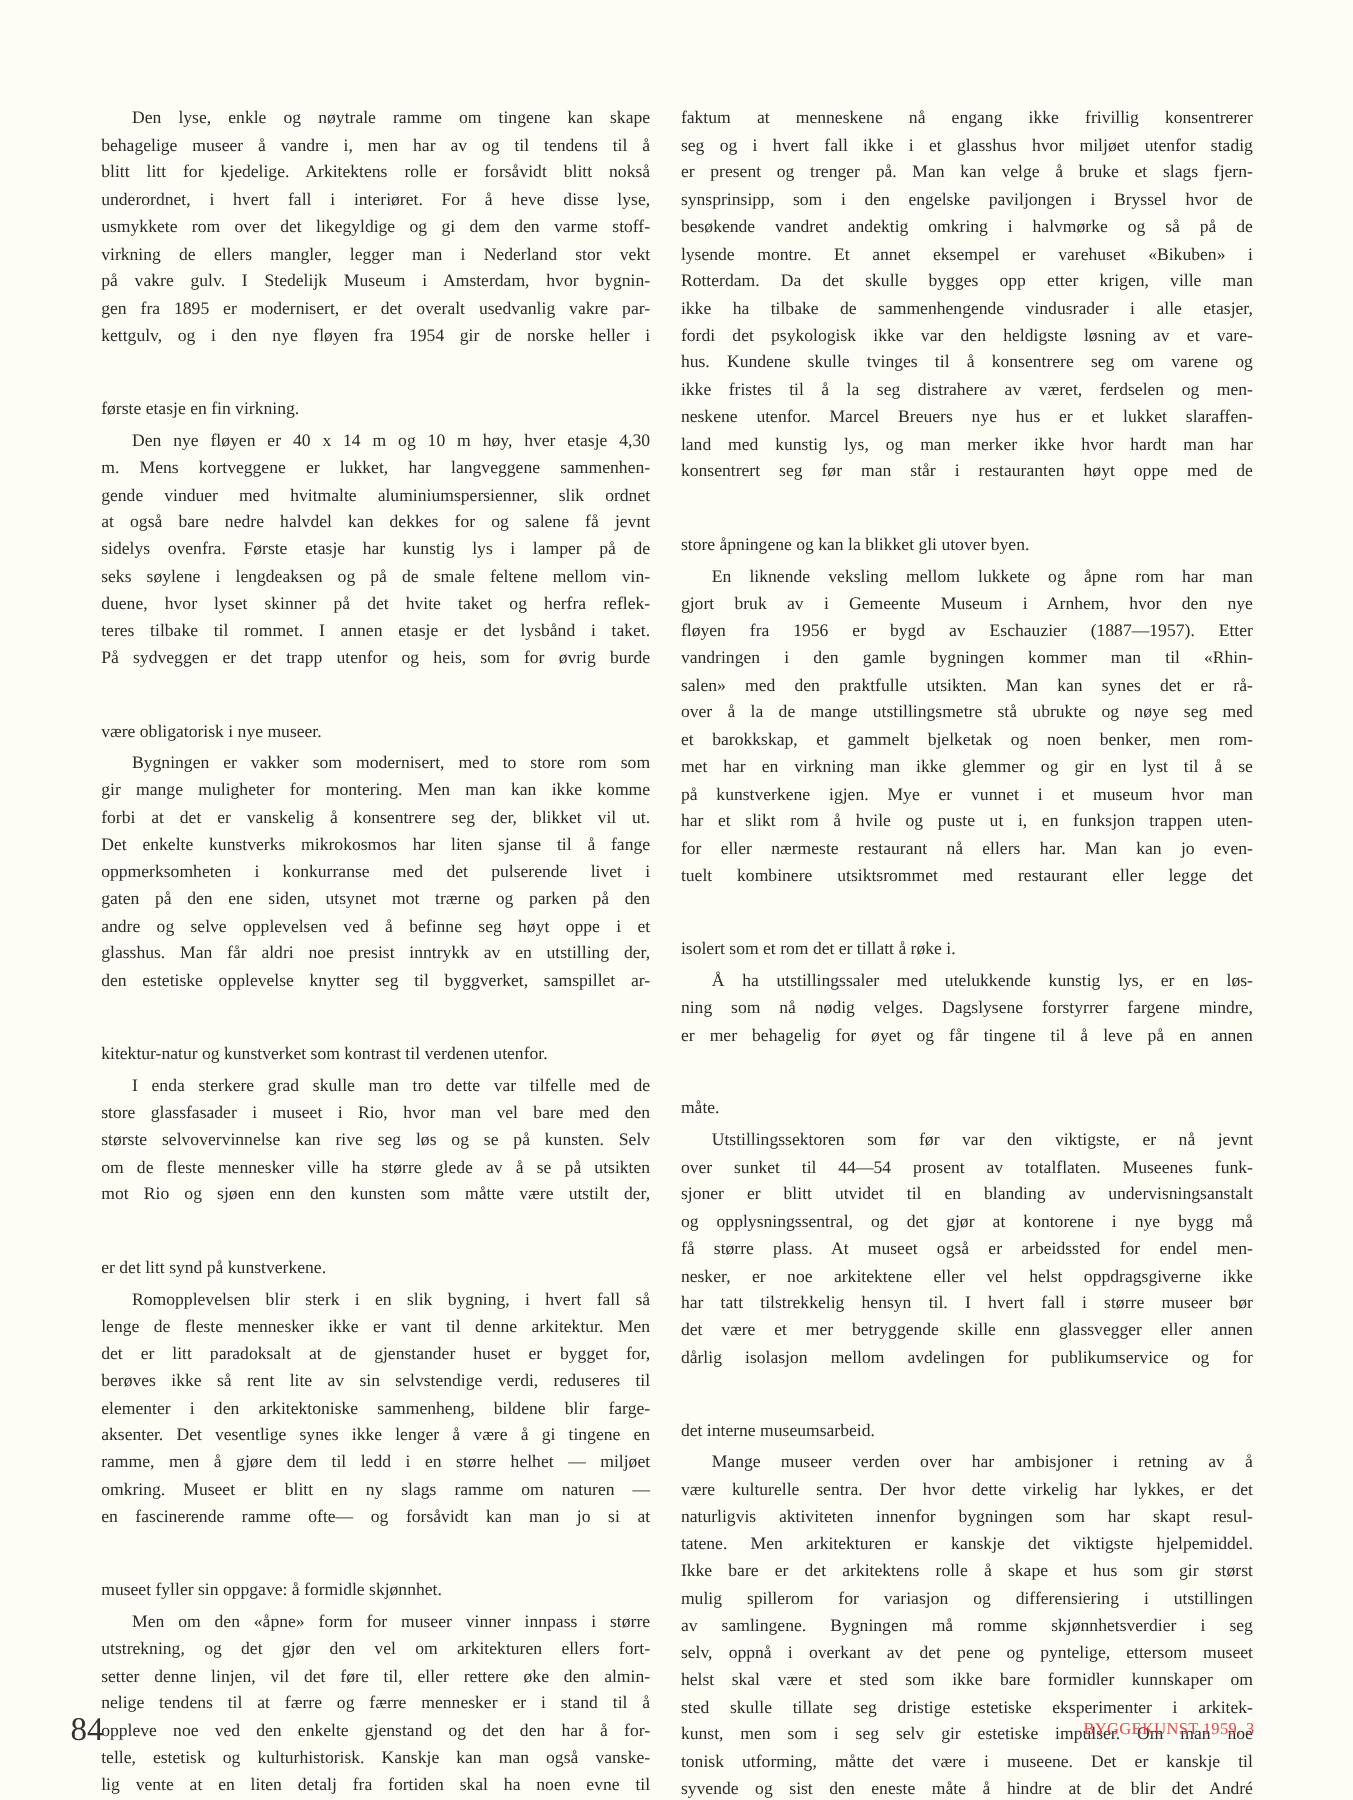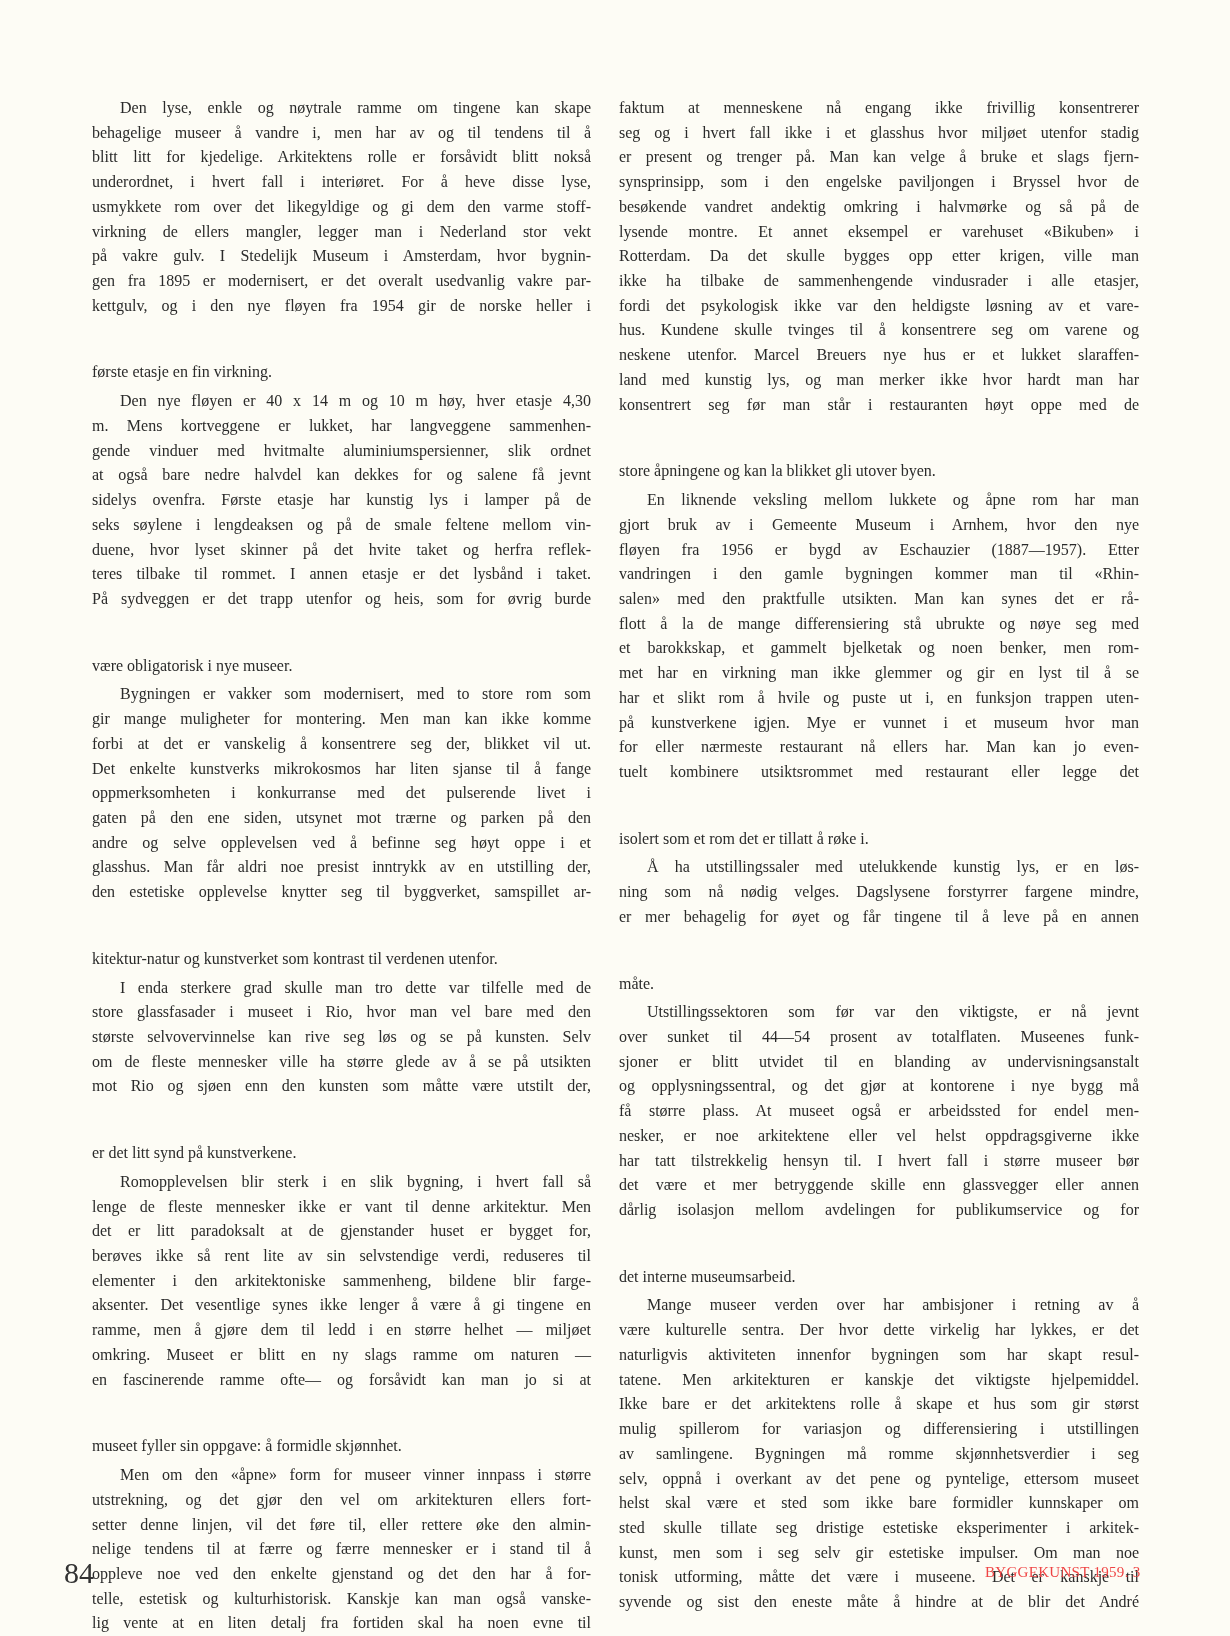--- a/index.html
+++ b/index.html
@@ -118,36 +118,37 @@
       <span class="line">faktum at menneskene nå engang ikke frivillig konsentrerer</span>
       <span class="line">seg og i hvert fall ikke i et glasshus hvor miljøet utenfor stadig</span>
       <span class="line">er present og trenger på. Man kan velge å bruke et slags fjern-</span>
       <span class="line">synsprinsipp, som i den engelske paviljongen i Bryssel hvor de</span>
       <span class="line">besøkende vandret andektig omkring i halvmørke og så på de</span>
       <span class="line">lysende montre. Et annet eksempel er varehuset «Bikuben» i</span>
       <span class="line">Rotterdam. Da det skulle bygges opp etter krigen, ville man</span>
       <span class="line">ikke ha tilbake de sammenhengende vindusrader i alle etasjer,</span>
       <span class="line">fordi det psykologisk ikke var den heldigste løsning av et vare-</span>
       <span class="line">hus. Kundene skulle tvinges til å konsentrere seg om varene og</span>
+      <span class="line">ikke fristes til å la seg distrahere av været, ferdselen og men-</span>
       <span class="line">neskene utenfor. Marcel Breuers nye hus er et lukket slaraffen-</span>
       <span class="line">land med kunstig lys, og man merker ikke hvor hardt man har</span>
       <span class="line">konsentrert seg før man står i restauranten høyt oppe med de</span>
       <span class="line last">store åpningene og kan la blikket gli utover byen.</span>
     </div>
     <div class="para">
       <span class="line first">En liknende veksling mellom lukkete og åpne rom har man</span>
       <span class="line">gjort bruk av i Gemeente Museum i Arnhem, hvor den nye</span>
       <span class="line">fløyen fra 1956 er bygd av Eschauzier (1887—1957). Etter</span>
       <span class="line">vandringen i den gamle bygningen kommer man til «Rhin-</span>
       <span class="line">salen» med den praktfulle utsikten. Man kan synes det er rå-</span>
-      <span class="line">flott å la de mange differensiering stå ubrukte og nøye seg med</span>
+      <span class="line">over å la de mange utstillingsmetre stå ubrukte og nøye seg med</span>
       <span class="line">et barokkskap, et gammelt bjelketak og noen benker, men rom-</span>
       <span class="line">met har en virkning man ikke glemmer og gir en lyst til å se</span>
+      <span class="line">på kunstverkene igjen. Mye er vunnet i et museum hvor man</span>
       <span class="line">har et slikt rom å hvile og puste ut i, en funksjon trappen uten-</span>
-      <span class="line">på kunstverkene igjen. Mye er vunnet i et museum hvor man</span>
       <span class="line">for eller nærmeste restaurant nå ellers har. Man kan jo even-</span>
       <span class="line">tuelt kombinere utsiktsrommet med restaurant eller legge det</span>
       <span class="line last">isolert som et rom det er tillatt å røke i.</span>
     </div>
     <div class="para">
       <span class="line first">Å ha utstillingssaler med utelukkende kunstig lys, er en løs-</span>
       <span class="line">ning som nå nødig velges. Dagslysene forstyrrer fargene mindre,</span>
       <span class="line">er mer behagelig for øyet og får tingene til å leve på en annen</span>
       <span class="line last">måte.</span>
     </div>

